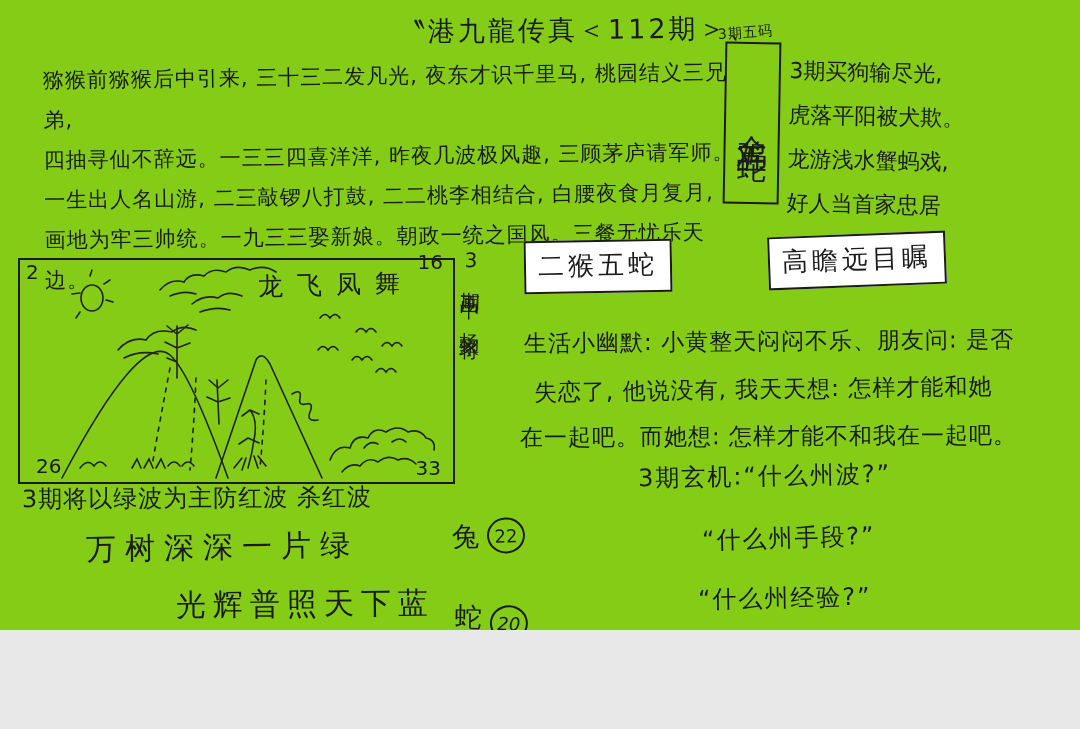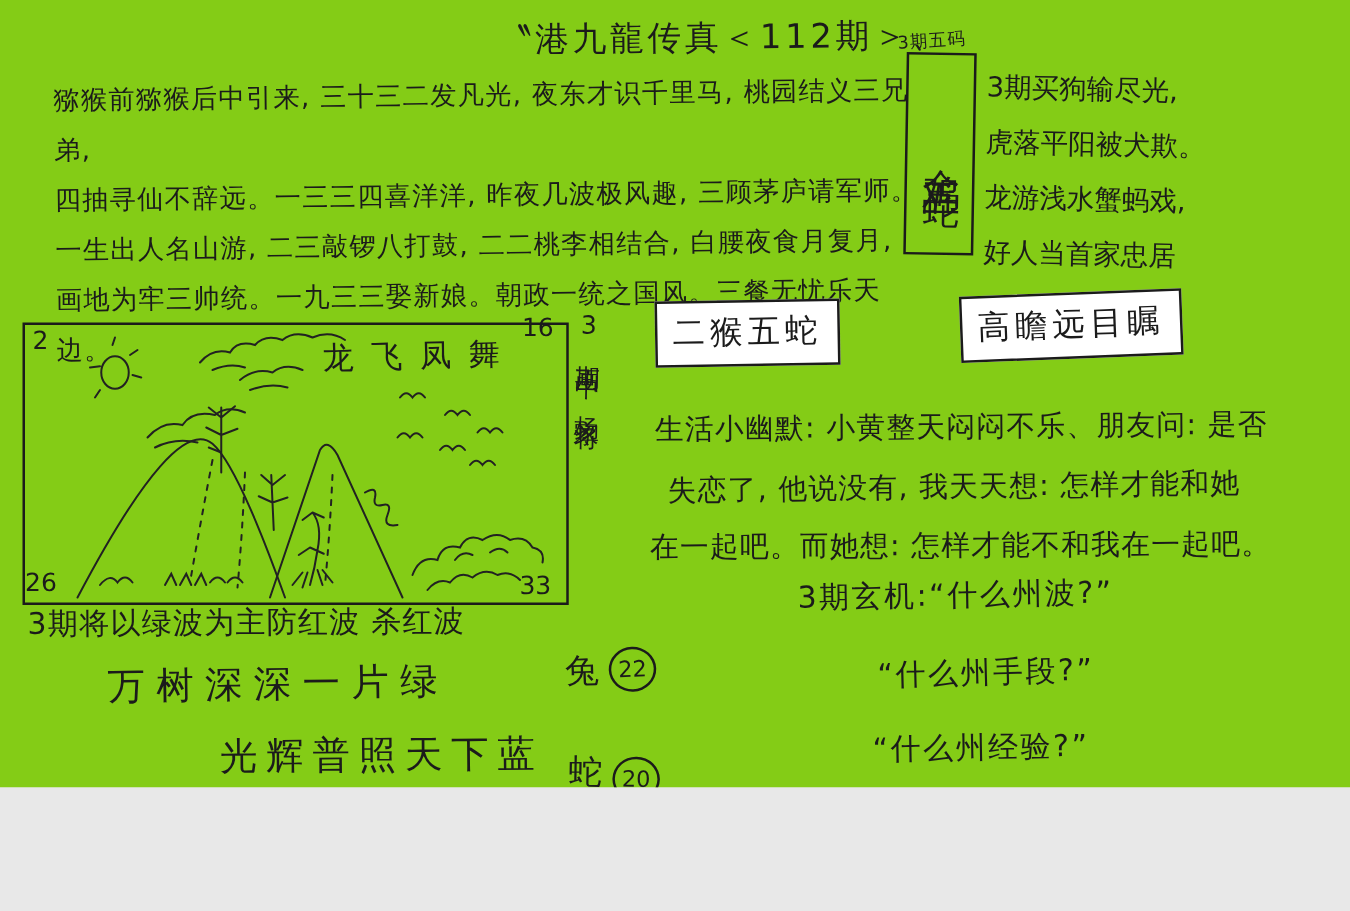--- a/index.html
+++ b/index.html
@@ -60,21 +60,21 @@
 
   .picture {
     position: absolute; left: 18px; top: 258px;
     width: 437px; height: 226px;
     border: 2px solid #1b1b1b;
   }
   .picture svg { position: absolute; left: 0; top: 0; }
   .corner { position: absolute; font-size: 20px; }
   .corner.tl { left: 6px; top: 0px; }
   .corner.tr { right: 10px; top: -10px; }
-  .corner.bl { left: 0; bottom: 4px; }
+  .corner.bl { left: 16px; bottom: 4px; }
   .corner.br { right: 12px; bottom: 2px; }
   .pic-caption {
     position: absolute; left: 238px; top: 8px;
     font-size: 25px; letter-spacing: 14px;
     transform: rotate(-1.5deg);
   }
 
   .vnote {
     position: absolute; left: 456px; top: 248px; height: 265px;
     writing-mode: vertical-rl; text-orientation: upright;
@@ -101,21 +101,21 @@
   .zodiac-row { position: absolute; display: flex; align-items: center; gap: 8px; }
   .zodiac-row .animal { font-size: 27px; }
   .zodiac-row .num-circle {
     width: 38px; height: 36px;
     border: 2px solid #1b1b1b; border-radius: 50%;
     display: flex; align-items: center; justify-content: center;
     font-size: 18px;
   }
   .zodiac-row.r1 { left: 452px; top: 518px; transform: rotate(-2deg); }
   .zodiac-row.r2 { left: 455px; top: 595px; transform: rotate(1deg); }
-  .zodiac-row.r2 .num-circle { margin-top: 10px; }
+  .zodiac-row.r2 .num-circle { margin-top: 10px; font-style: italic; }
   .zodiac-row.r3 { left: 455px; top: 658px; transform: rotate(-1deg); }
   .zodiac-row.r3 .num-circle { margin-top: 8px; }
 
   .joke-line { position: absolute; font-size: 23px; letter-spacing: 1px; }
   .joke-line.l1 { left: 524px; top: 326px; transform: rotate(-0.5deg); }
   .joke-line.l2 { left: 534px; top: 374px; transform: rotate(-0.8deg); }
   .joke-line.l3 { left: 520px; top: 421px; transform: rotate(-0.3deg); }
 
   .q-line { position: absolute; font-size: 24px; letter-spacing: 2px; }
   .q-line.q1 { left: 638px; top: 460px; transform: rotate(-1deg); }

